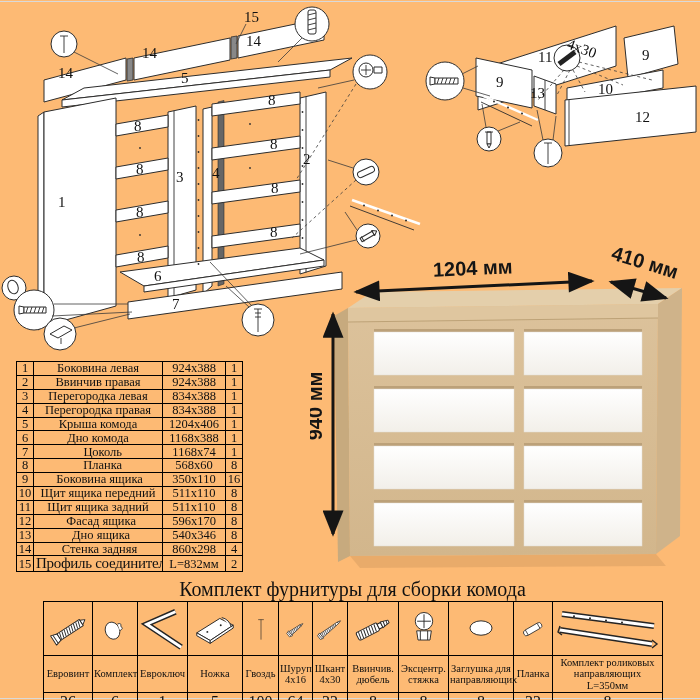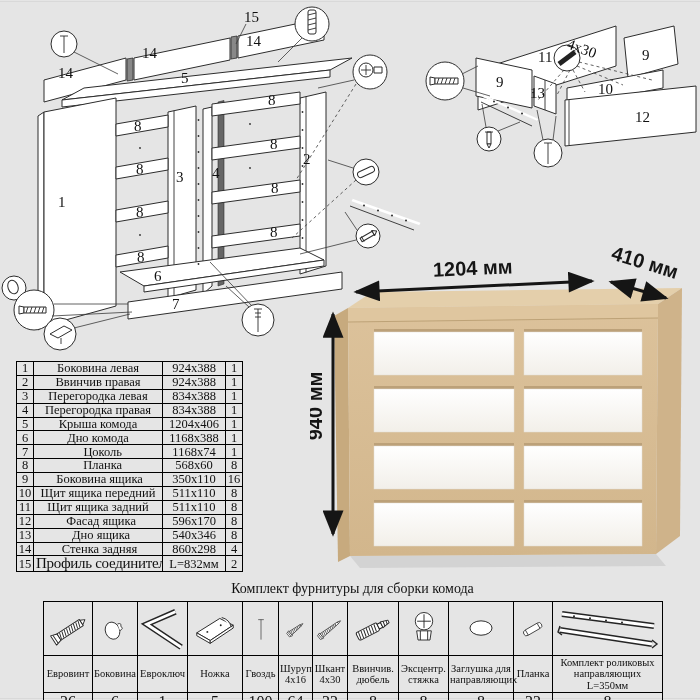--- a/index.html
+++ b/index.html
@@ -1,16 +1,16 @@
 <!DOCTYPE html>
 <html><head>
 <meta charset="utf-8">
 <style>
   html,body{margin:0;padding:0;background:#fff;}
-  .sheet{position:relative;width:700px;height:700px;background:#e5e5e5;overflow:hidden;
+  .sheet{position:relative;width:700px;height:700px;background:#fdba74;overflow:hidden;
          font-family:"Liberation Serif", serif;color:#111;}
   .abs{position:absolute;}
   .edge-line{position:absolute;left:0;width:700px;height:1px;background:#d9d9d9;}
 
   
   svg .ln{fill:#fff;stroke:#2d2d2d;stroke-width:1;stroke-linejoin:round;}
   svg .th{fill:none;stroke:#2d2d2d;stroke-width:0.9;}
   svg .lead{fill:none;stroke:#3a3a3a;stroke-width:0.8;}
   svg .leadd{fill:none;stroke:#3a3a3a;stroke-width:0.8;stroke-dasharray:3,3;}
   svg .dlabel{font:15px "Liberation Serif", serif;fill:#111;}
@@ -24,21 +24,21 @@
   
   table{border-collapse:collapse;}
   .parts{position:absolute;left:16px;top:361px;width:226px;table-layout:fixed;
          border:1.5px solid #000;font-size:12.5px;line-height:1;}
   .parts td{border:1px solid #000;height:12.9px;padding:0 2px;white-space:nowrap;overflow:hidden;text-align:center;}
   .parts td.c{text-align:center;padding:0;}
   .parts tr:last-child td.nm{font-size:15px;letter-spacing:-0.3px;}
 
   
   .hw-title{position:absolute;left:43px;top:578px;width:619px;text-align:center;
-            font-size:14px;line-height:22px;}
+            font-size:20px;line-height:22px;}
   .hw{position:absolute;left:43px;top:601px;width:619px;table-layout:fixed;
       border:1.5px solid #000;}
   .hw td{border:1px solid #000;text-align:center;vertical-align:middle;padding:0;}
   .hw .ico-row td{height:53px;}
   .hw .name-row td{height:24px;font-size:10.5px;line-height:1.08;padding:1px;}
   .hw .qty-row td{height:19px;font-size:16px;}
   .hw svg{display:block;margin:0 auto;}
   .hw svg .i{fill:#fff;stroke:#252525;stroke-width:1;stroke-linejoin:round;}
   .hw svg line{stroke:#252525;stroke-width:1;}
 </style>
@@ -633,21 +633,21 @@
               <path d="M4,24 L96,38" stroke-width="6"></path>
               <path d="M4,24 L96,38" stroke="#fff" stroke-width="3"></path>
               <path d="M96,34 l5,4 l-5,4" stroke-width="1.4"></path>
               <path d="M4,20 l-2,6 l4,3" stroke-width="1.4"></path>
             </g>
           </svg>
         </td>
       </tr>
       <tr class="name-row">
         <td>Евровинт</td>
-        <td>Боковина</td>
+        <td>Комплект</td>
         <td>Евроключ</td>
         <td>Ножка</td>
         <td>Гвоздь</td>
         <td>Шуруп 4x16</td>
         <td>Шкант 4x30</td>
         <td>Ввинчив. дюбель</td>
         <td>Эксцентр. стяжка</td>
         <td>Заглушка для направляющих</td>
         <td>Планка</td>
         <td>Комплект роликовых направляющих L=350мм</td>

